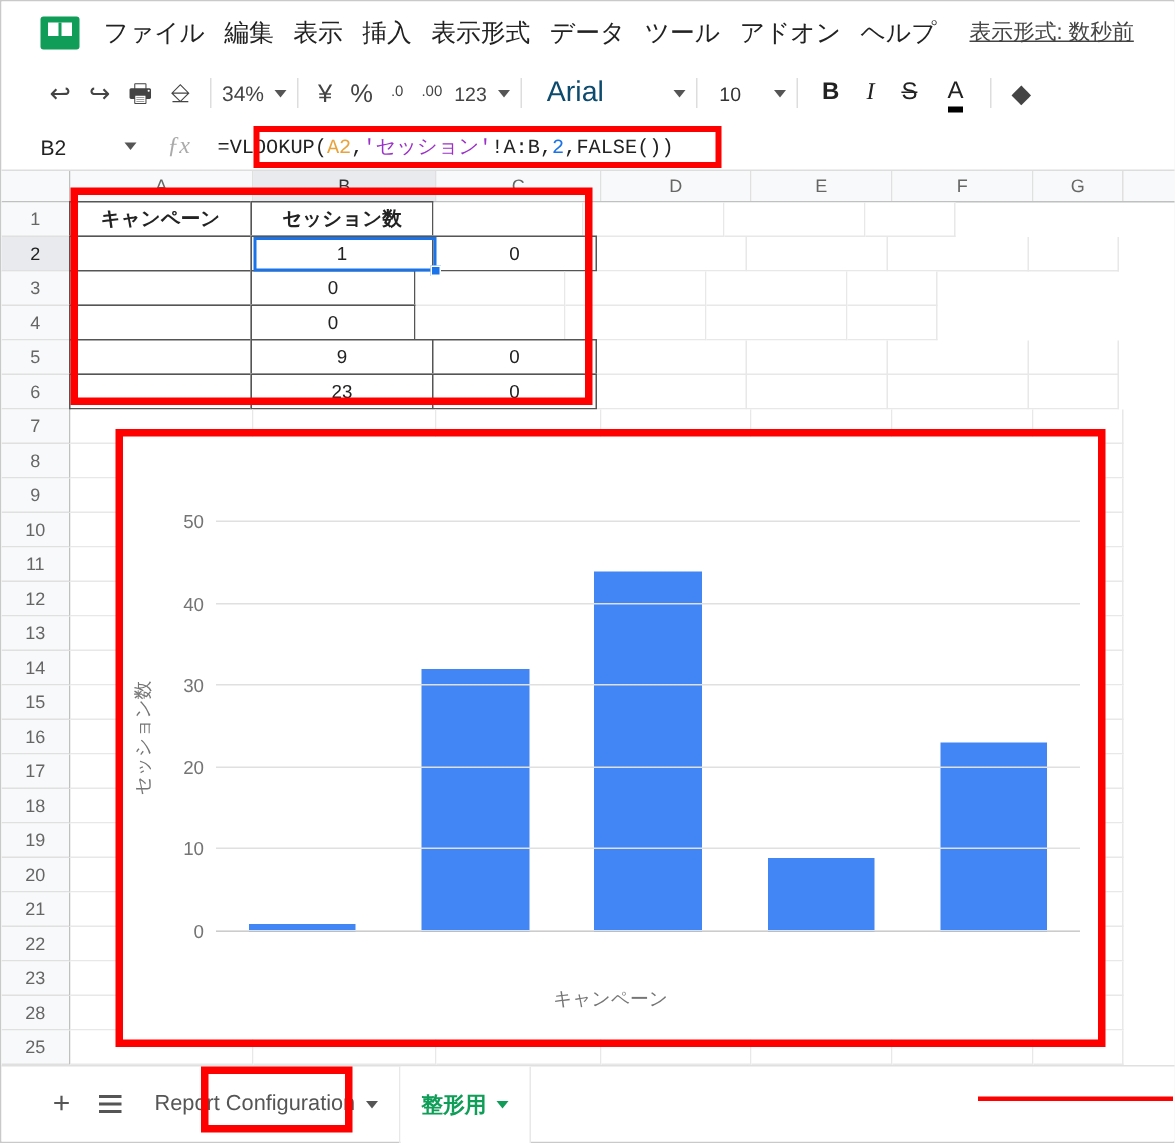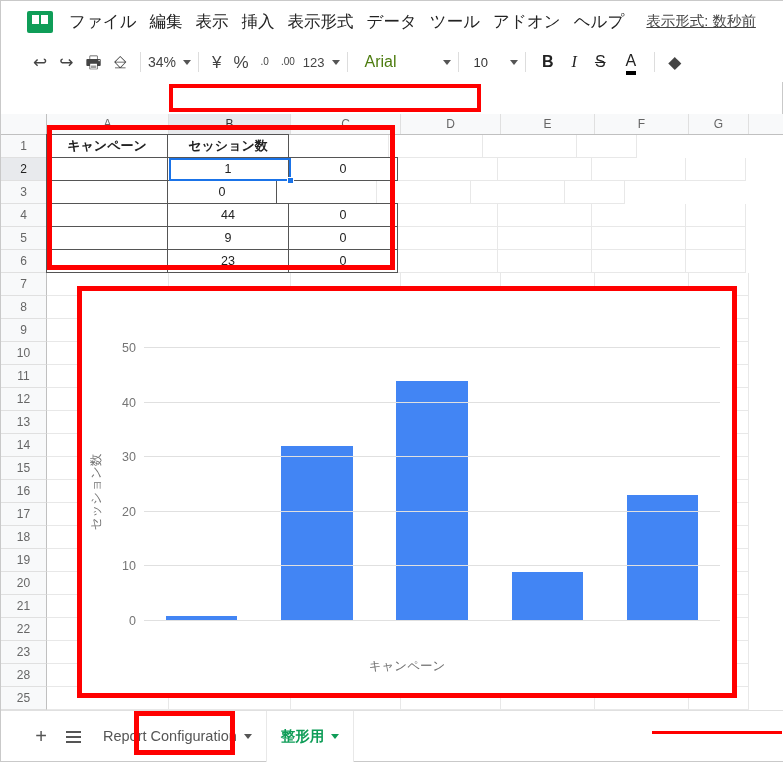--- a/index.html
+++ b/index.html
@@ -20,21 +20,21 @@
   .menu-item { cursor: default; white-space: nowrap; }
   .lastedit { margin-left: 22px; font-size: 14.5px; color: #444; text-decoration: underline; white-space: nowrap; }
 
   
   .toolbar { position: absolute; left: 0; top: 41px; width: 783px; height: 40px; display: flex; align-items: center; background: #fff; }
   .tb { display: flex; align-items: center; color: #555; }
   .tbi { margin: 0 6px; font-size: 17px; color: #444; line-height: 1; }
   .sep { width: 1px; height: 20px; background: #ddd; margin: 0 7px; }
   .zoombox { font-size: 14px; color: #444; display: flex; align-items: center; gap: 7px; }
   .caret { width: 0; height: 0; border-left: 4.5px solid transparent; border-right: 4.5px solid transparent; border-top: 5px solid #555; display: inline-block; }
-  .fontbox { font-size: 16px; color: #4d7c0f; }
+  .fontbox { font-size: 19px; color: #0c4a6e; }
   .sz { font-size: 13px; color: #333; }
   .bold { font-weight: bold; font-size: 16px; color: #222; }
   .ital { font-style: italic; font-size: 16px; color: #222; font-family: "Liberation Serif", serif; }
   .strike { text-decoration: line-through; font-size: 16px; color: #222; }
   .textcolor { position: relative; font-size: 16px; color: #222; padding-bottom: 2px; }
   .textcolor::after { content: ""; position: absolute; left: 0; right: 0; bottom: -3px; height: 4px; background: #000; }
   .tinynum { font-size: 10px; position: relative; }
 
   
   .fbar { position: absolute; left: 0; top: 81px; width: 783px; height: 32px; display: flex; align-items: center; border-bottom: 1px solid #ddd; background: #fff; }
@@ -144,20 +144,28 @@
       <span class="sep"></span>
       <span class="bold" style="margin:0 9px;">B</span>
       <span class="ital" style="margin:0 9px;">I</span>
       <span class="strike" style="margin:0 9px;">S</span>
       <span class="textcolor" style="margin:0 11px;">A</span>
       <span class="sep"></span>
       <span class="tbi">◆</span>
     </div>
   </div>
 
+  <div class="fbar">
+    <div class="namebox">
+      <span>B2</span>
+      <span class="caret"></span>
+    </div>
+    <div class="fx">ƒx</div>
+    <div class="formula" id="formula-content"><span>=VLOOKUP(</span><span class="f-ref">A2</span><span>,</span><span class="f-str">'セッション'</span><span>!A:B,</span><span class="f-num">2</span><span>,FALSE())</span></div>
+  </div>
   <div class="hl-formula"></div>
 
   <div class="grid">
     <div class="colhdr" id="col-headers">
       <div class="corner"></div>
     <div class="ch" style="width: 122px;">A</div>
         <div class="ch sel" style="width: 122px;">B</div>
         <div class="ch" style="width: 110px;">C</div>
         <div class="ch" style="width: 100px;">D</div>
         <div class="ch" style="width: 94px;">E</div>
@@ -213,21 +221,20 @@
           <div class="row">
             <div class="cell bordered" style="width: 122px; flex: 0 0 122px;"></div>
             <div class="cell bordered" style="width: 110px; flex: 0 0 110px;">0</div>
             <div class="cell" style="width: 100px; flex: 0 0 100px;"></div>
             <div class="cell" style="width: 94px; flex: 0 0 94px;"></div>
             <div class="cell" style="width: 94px; flex: 0 0 94px;"></div>
             <div class="cell" style="width: 60px; flex: 0 0 60px;"></div>
           </div>
           <div class="row">
             <div class="cell bordered" style="width: 122px; flex: 0 0 122px;"></div>
-            <div class="cell bordered" style="width: 122px; flex: 0 0 122px;">44</div>
             <div class="cell bordered" style="width: 110px; flex: 0 0 110px;">0</div>
             <div class="cell" style="width: 100px; flex: 0 0 100px;"></div>
             <div class="cell" style="width: 94px; flex: 0 0 94px;"></div>
             <div class="cell" style="width: 94px; flex: 0 0 94px;"></div>
             <div class="cell" style="width: 60px; flex: 0 0 60px;"></div>
           </div>
           <div class="row">
             <div class="cell bordered" style="width: 122px; flex: 0 0 122px;"></div>
             <div class="cell bordered" style="width: 122px; flex: 0 0 122px;">9</div>
             <div class="cell bordered" style="width: 110px; flex: 0 0 110px;">0</div>

